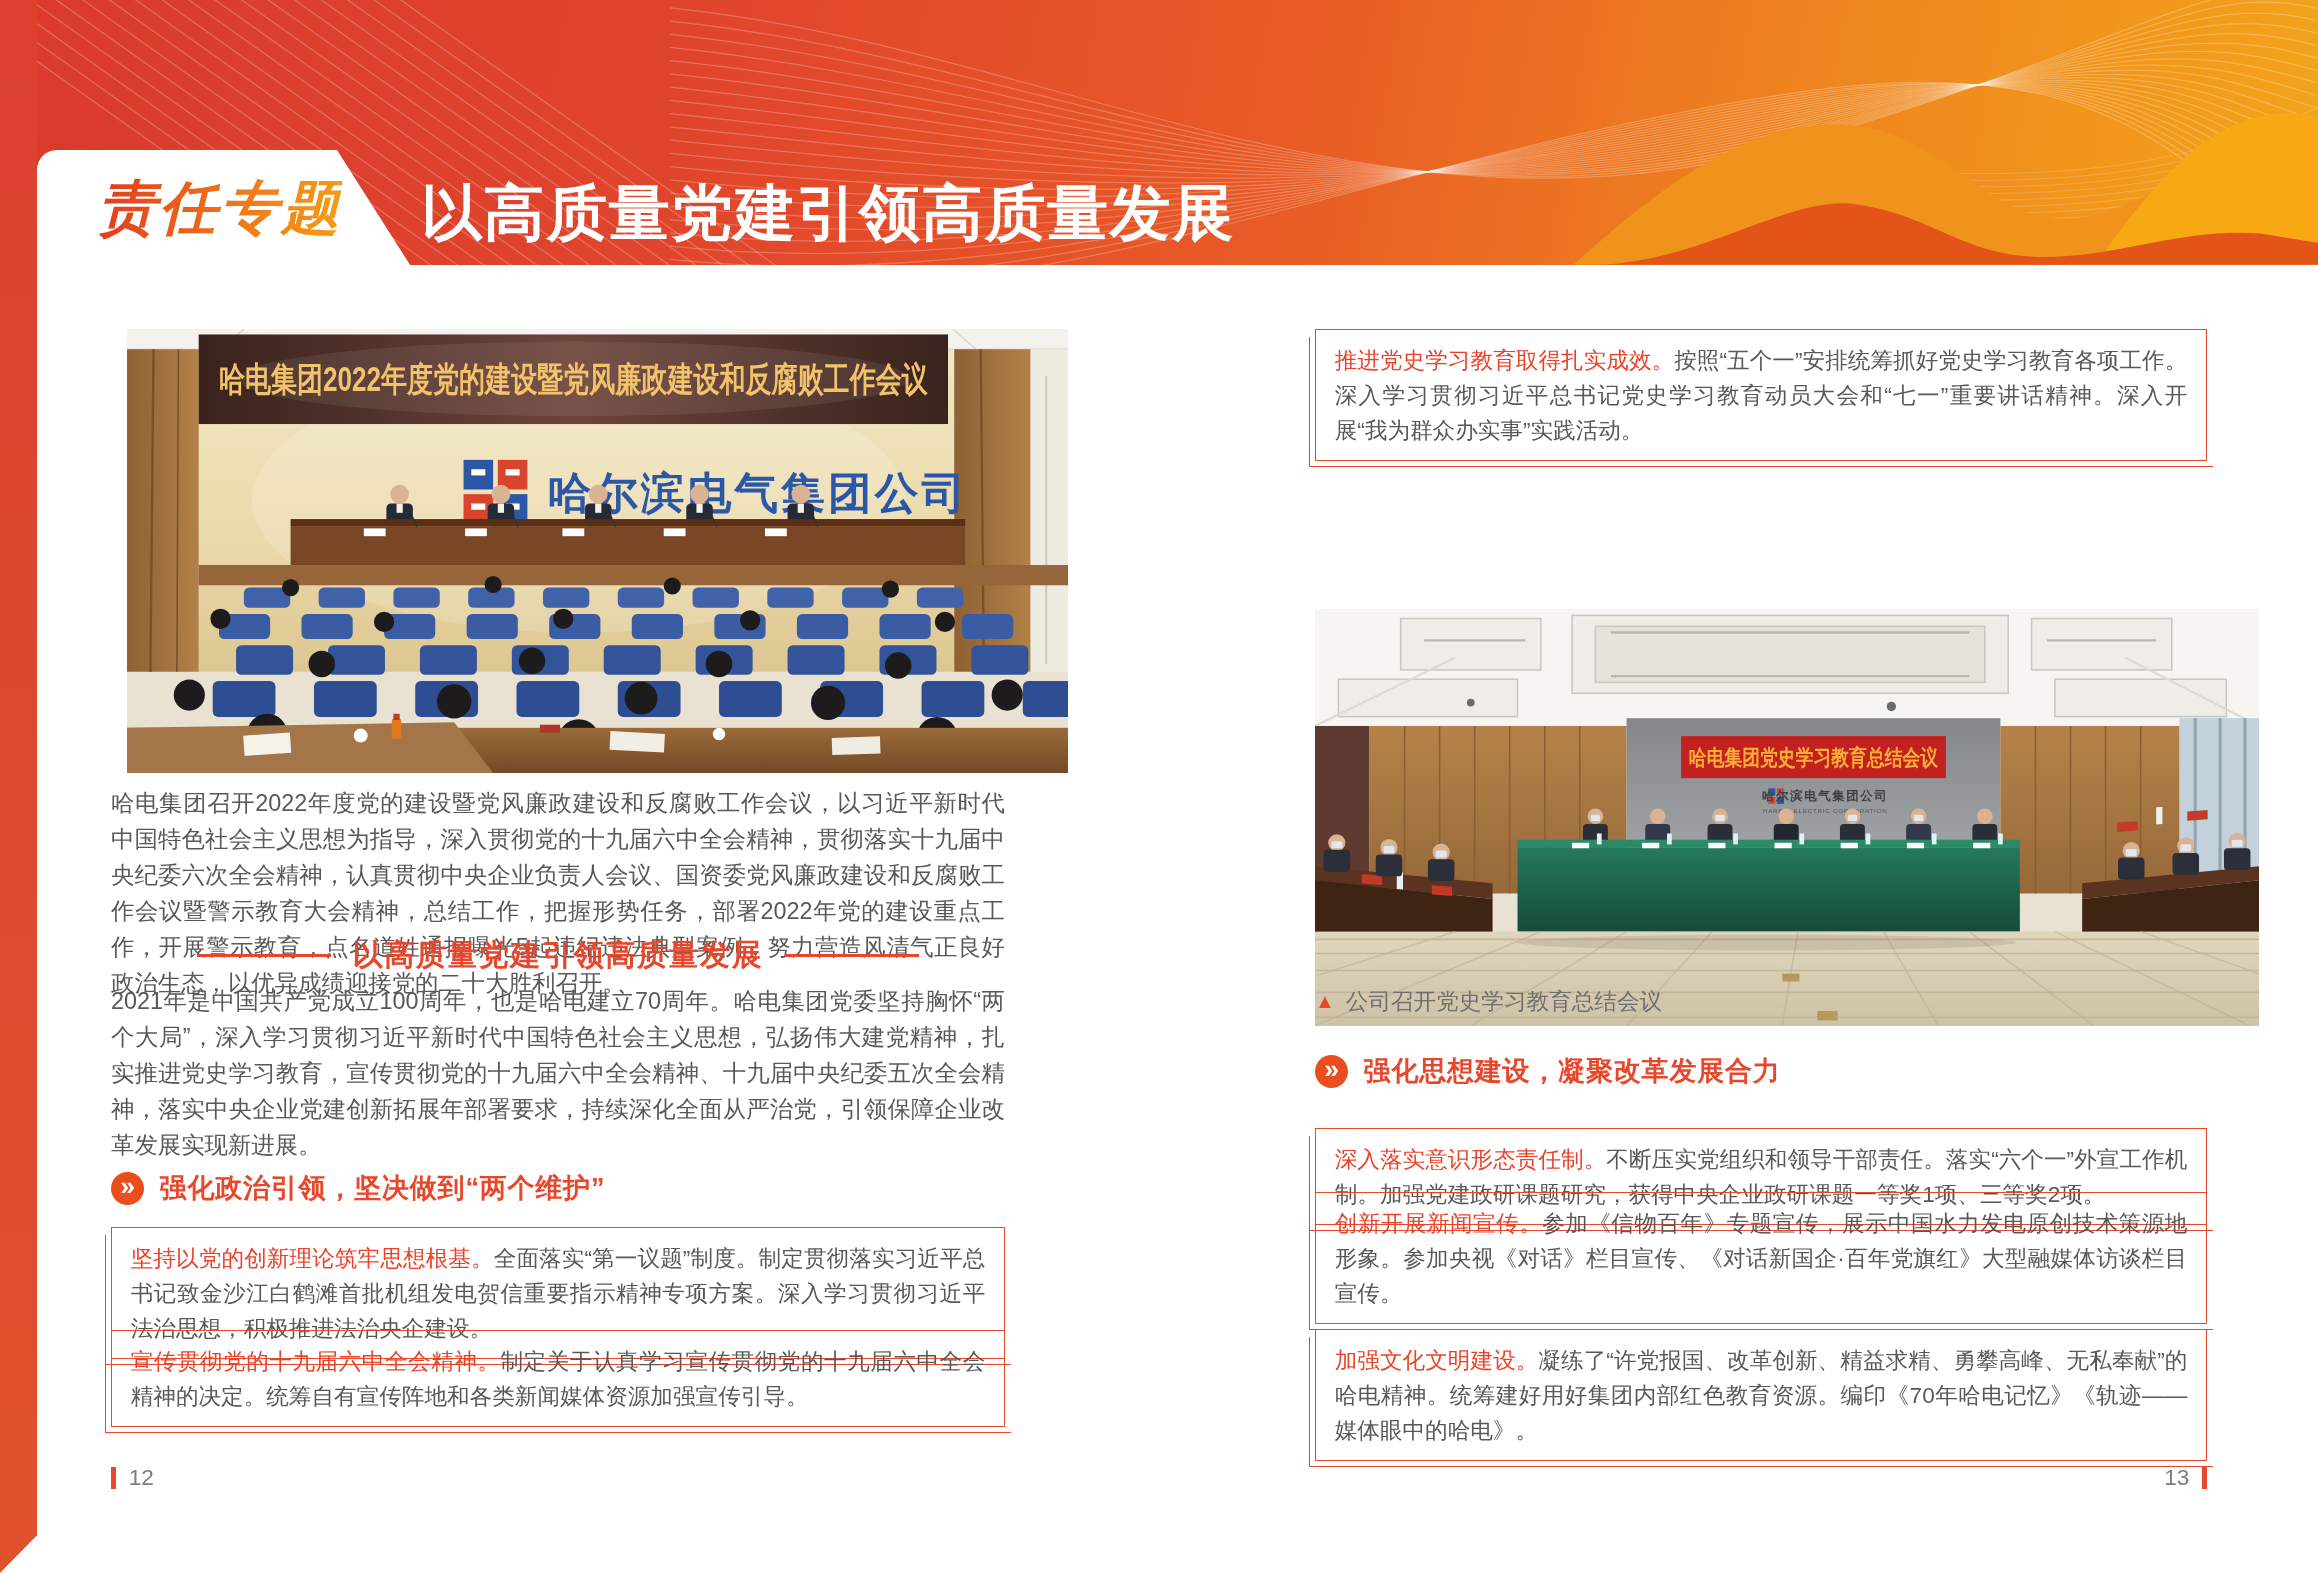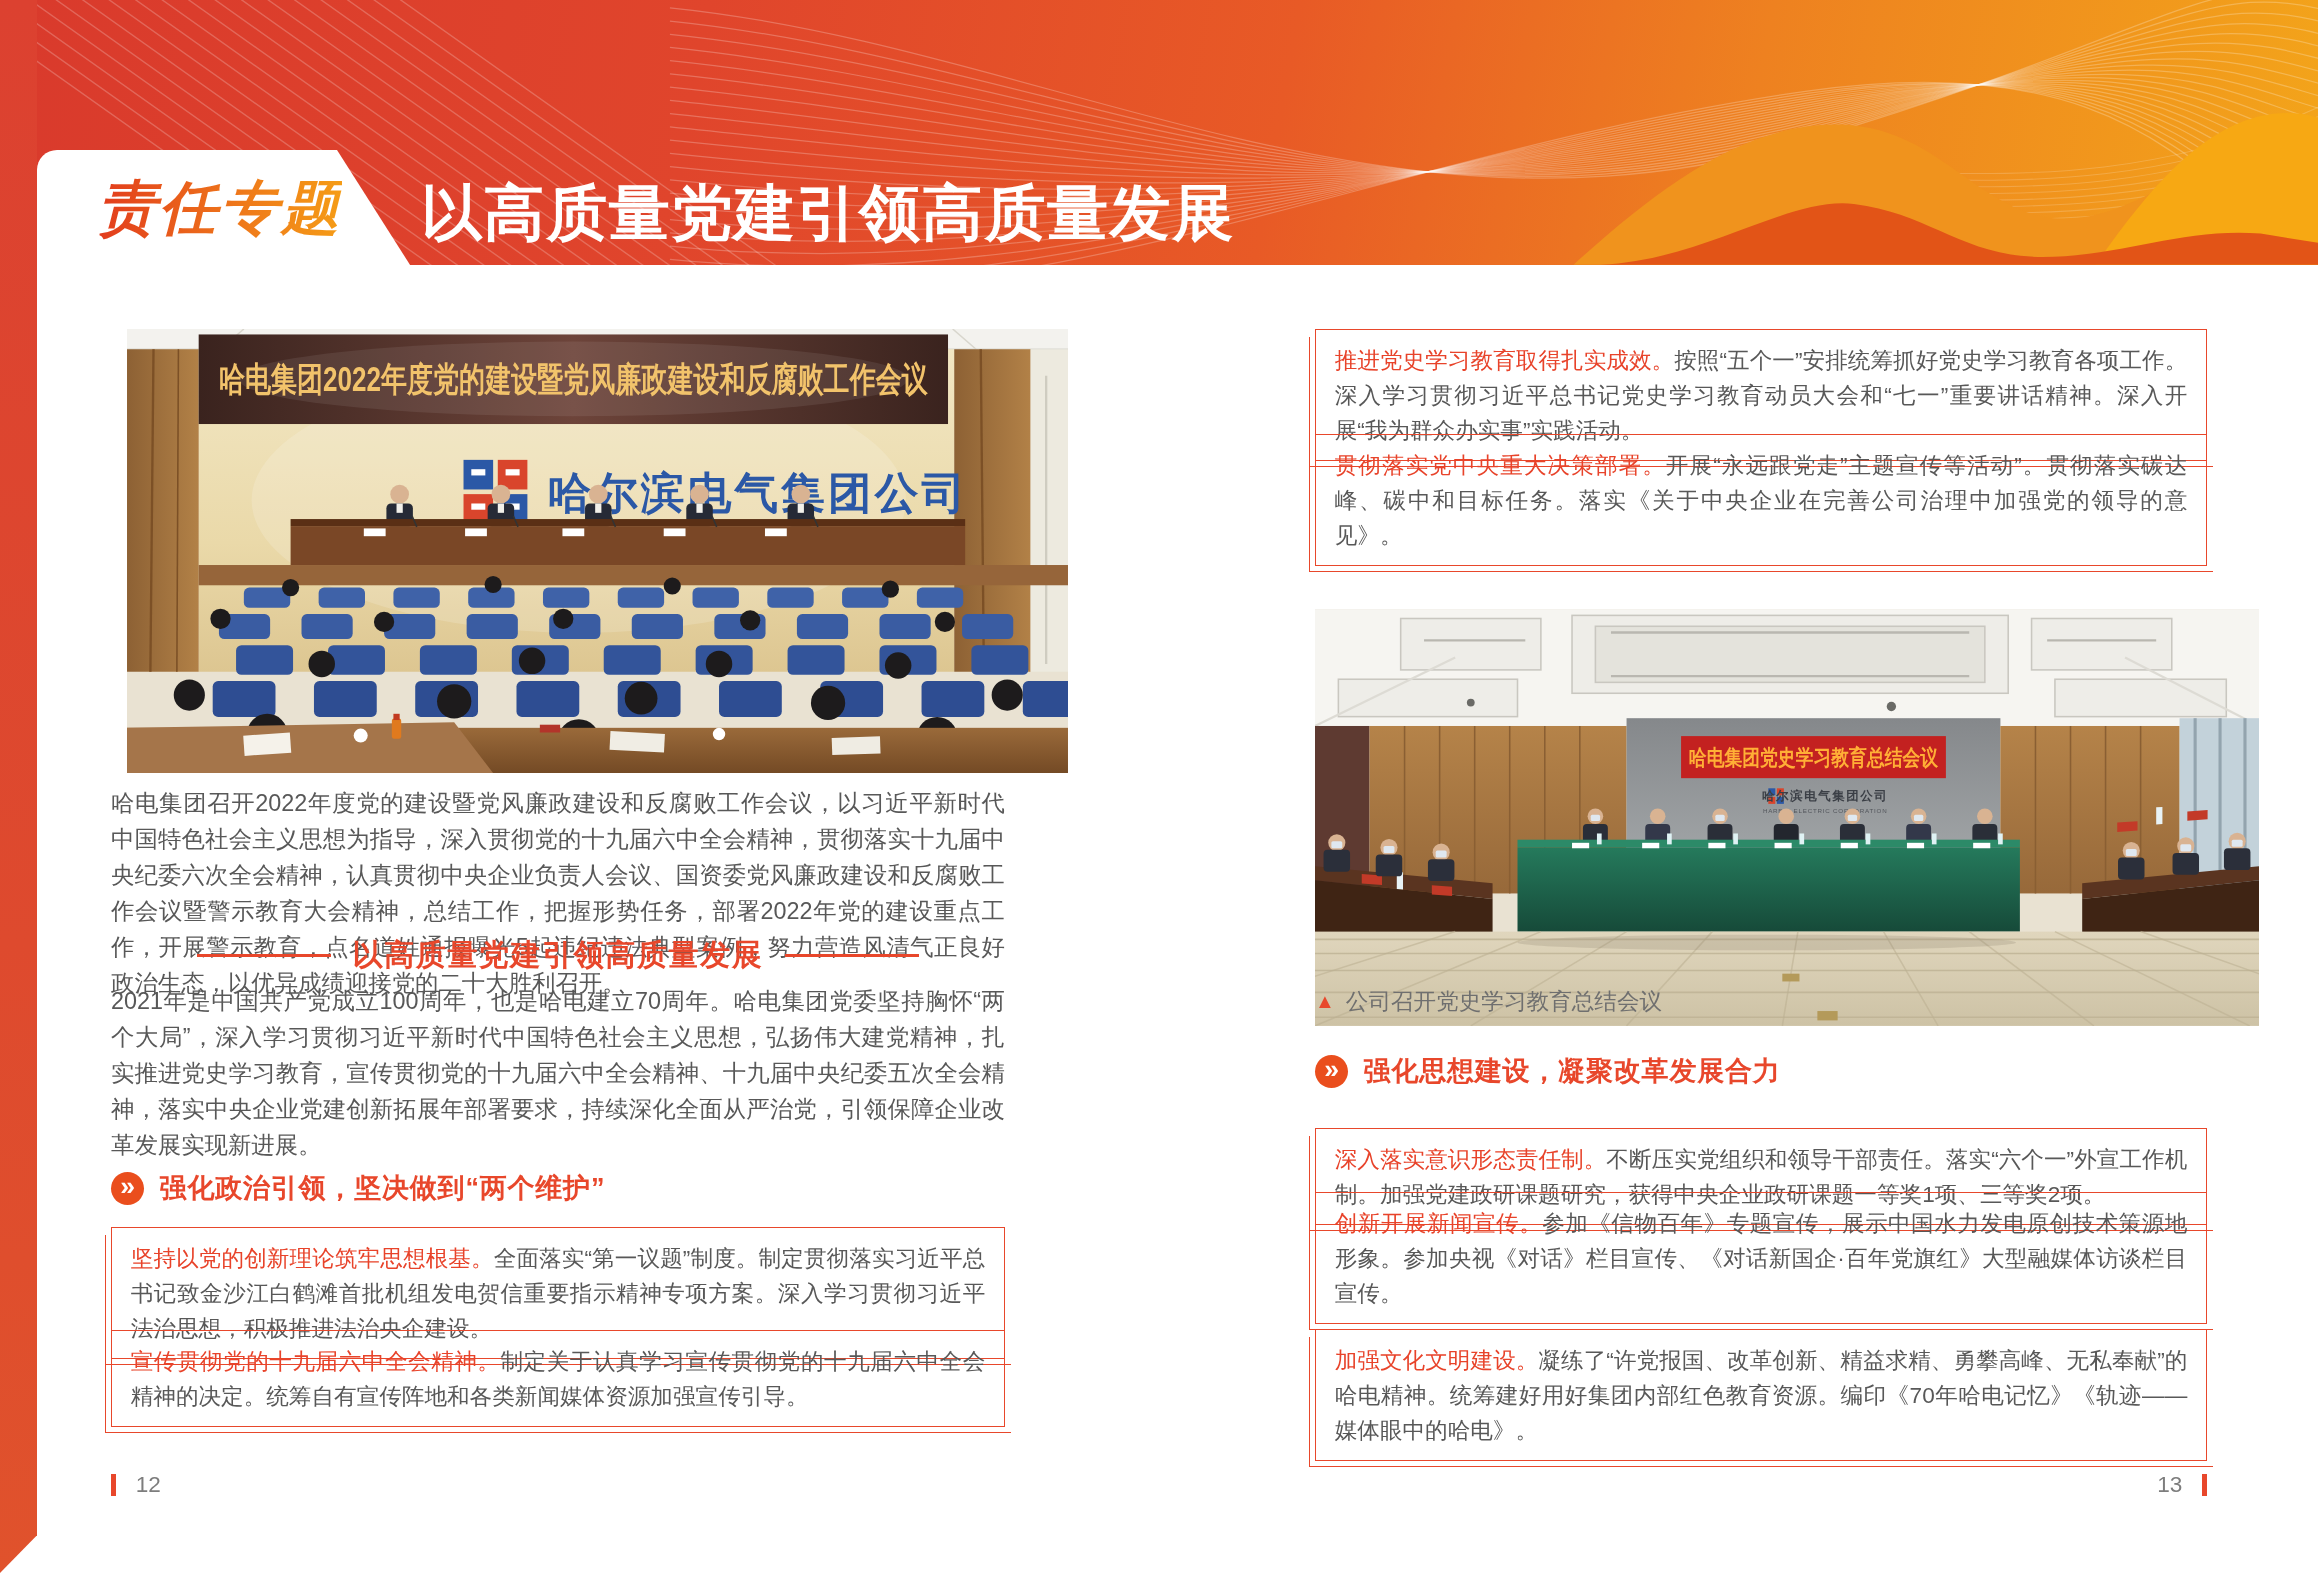--- a/index.html
+++ b/index.html
@@ -47,21 +47,21 @@
   .rbox .lead{color:#e8432a;}
   .rbox .rest{color:#585858;}
   .rbox::after{content:"";position:absolute;left:-7px;right:-7px;bottom:-7px;height:0;
         border-bottom:1.6px solid #e8472b;}
   .rbox::before{content:"";position:absolute;left:-7px;top:7px;bottom:-7px;width:0;
         border-left:1.6px solid #e8472b;}
 
   .caption{position:absolute;display:flex;align-items:center;gap:11px;font-size:22.6px;color:#6f6f6f;}
   .caption .tri{color:#e8472b;font-size:20px;}
 
-  .pagenum{position:absolute;bottom:75px;display:flex;align-items:center;gap:20px;
+  .pagenum{position:absolute;bottom:82px;display:flex;align-items:center;gap:13px;
         font-size:22.6px;color:#7d7d7d;}
   .pagenum .tick{width:4.7px;height:22px;background:#e8472b;}
 </style>
 </head>
 <body>
 
 <div id="page">
 
   <div id="band">
     <svg id="band-deco" viewBox="0 0 2977 420" preserveAspectRatio="none">
@@ -328,23 +328,20 @@
       <div class="tick"></div>
       <span>12</span>
     </div>
   </div>
 
   <div id="col-right" class="col">
 
     <div class="rbox" style="top:329px;">
       <span class="lead">推进党史学习教育取得扎实成效。</span><span class="rest">按照“五个一”安排统筹抓好党史学习教育各项工作。深入学习贯彻习近平总书记党史学习教育动员大会和“七一”重要讲话精神。深入开展“我为群众办实事”实践活动。</span>
     </div>
-    <div class="rbox" style="top:434px;">
-      <span class="lead">贯彻落实党中央重大决策部署。</span><span class="rest">开展“永远跟党走”主题宣传等活动”。贯彻落实碳达峰、碳中和目标任务。落实《关于中央企业在完善公司治理中加强党的领导的意见》。</span>
-    </div>
 
     <div class="photo" style="left:0;top:561px;width:944px;height:417px;margin-top:48px;">
       <svg viewBox="0 0 1212 535" width="944" height="417">
         <defs>
           <linearGradient id="grayG" x1="0" y1="0" x2="0" y2="1">
             <stop offset="0" stop-color="#85888b"></stop>
               <stop offset="1" stop-color="#a8acae"></stop>
           </linearGradient>
           <linearGradient id="wood2" x1="0" y1="0" x2="0" y2="1">
             <stop offset="0" stop-color="#b58349"></stop>

